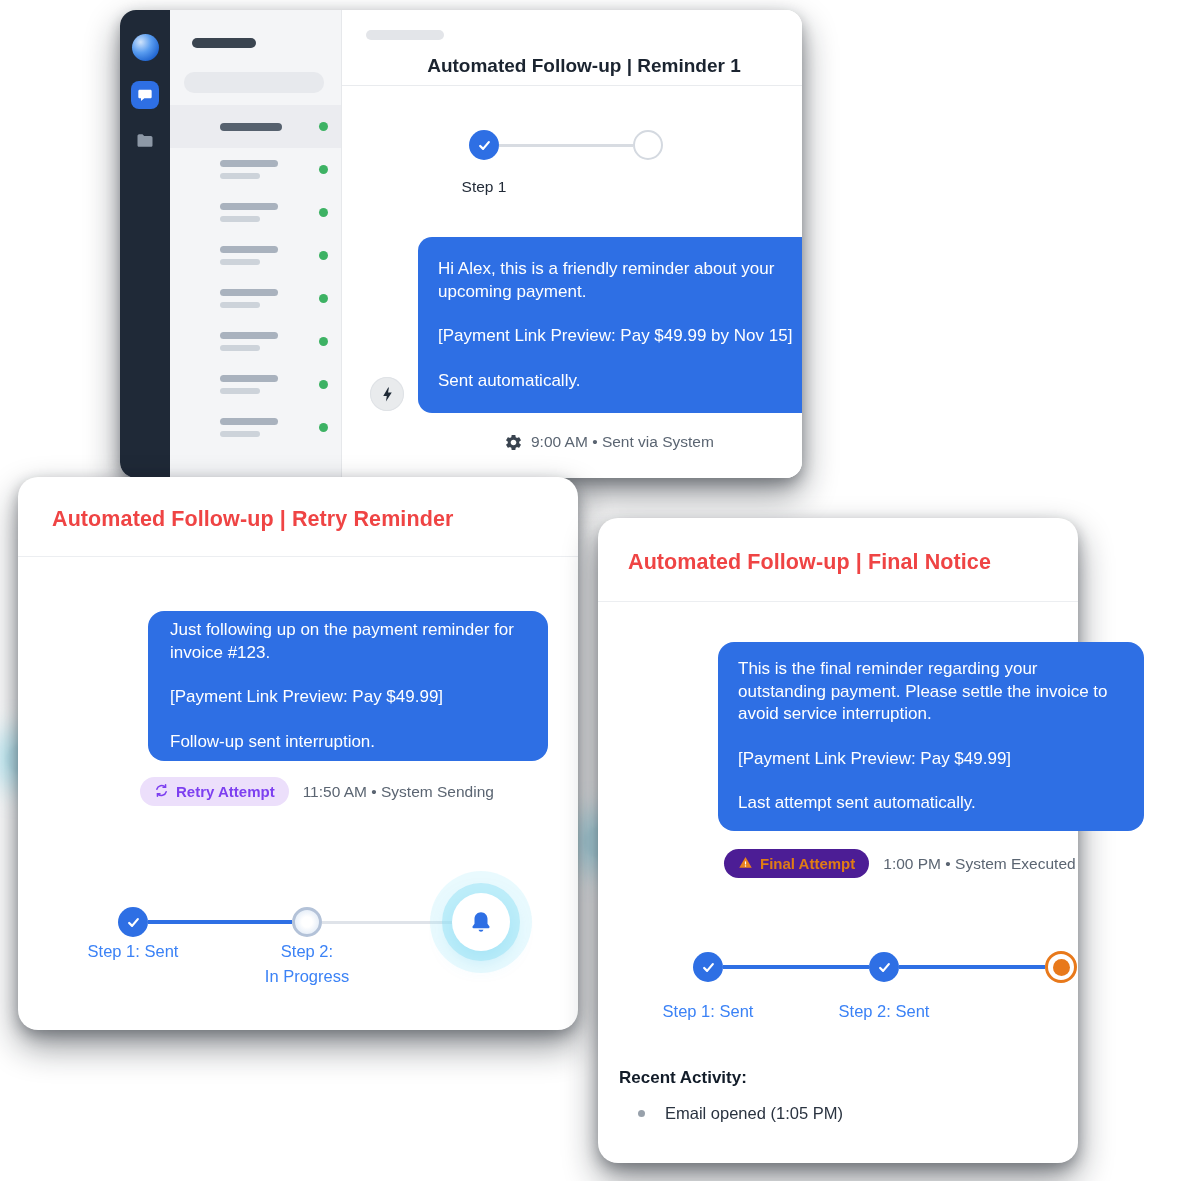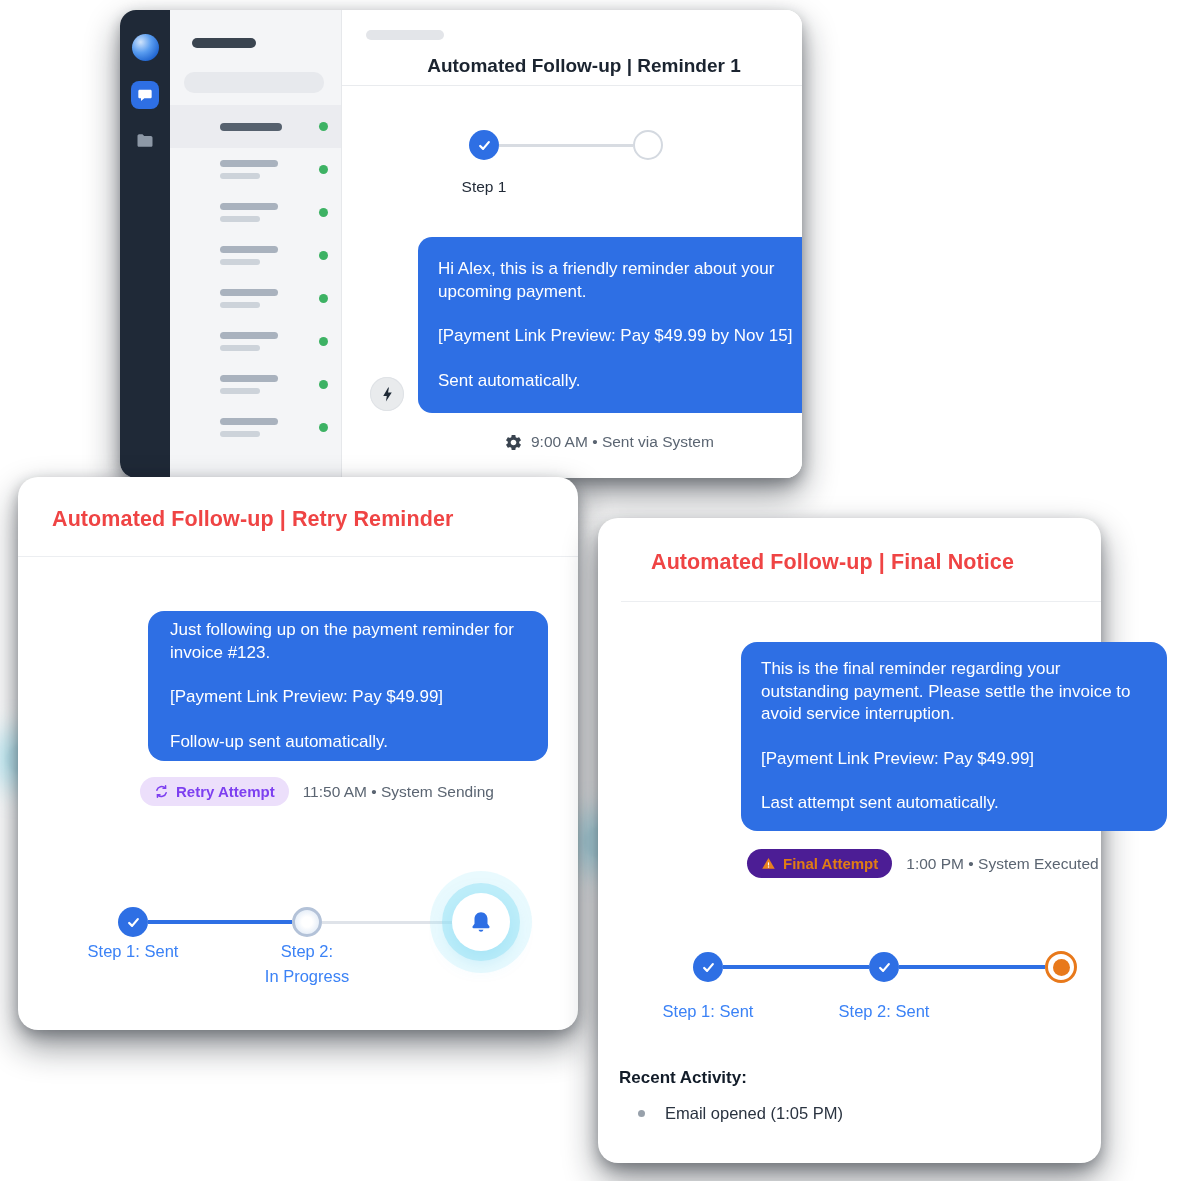--- a/index.html
+++ b/index.html
@@ -9,21 +9,21 @@
   
   .shadowed { box-shadow: 0 16px 34px rgba(16,22,32,.48), 0 5px 14px rgba(16,22,32,.30); }
   .bubble { background:#2e6fe4; color:#fff; border-radius:14px; font-size:17px; line-height:1.33; }
   .bubble p { margin:0; }
   .bubble p + p { margin-top:22px; }
   .meta { display:flex; align-items:flex-start; gap:8px; color:#5b6572; font-size:15.5px; }
   .node { width:30px; height:30px; border-radius:50%; box-sizing:border-box; display:grid; place-items:center; flex:0 0 auto; }
   .node.done { background:#2e6fe4; }
   .node svg { width:15px; height:15px; display:block; }
   .track { height:3px; background:#d8dce2; flex:0 0 auto; }
-  .pill { display:inline-flex; align-items:center; gap:7px; border-radius:999px; font-size:15px; font-weight:700; padding:6px 14px; white-space:nowrap; }
+  .pill { display:inline-flex; gap:7px; border-radius:999px; font-size:15px; font-weight:700; padding:6px 14px; white-space:nowrap; }
   .pill.purple { background:#ecdffb; color:#7d3ff0; }
   .pill.orange { background:#4c1d95; color:#e07c14; }
   .pill svg { width:15px; height:15px; display:block; }
   .card { position:absolute; background:#fff; border-radius:20px; z-index:3; }
   .card header { border-bottom:1px solid #eceef1; }
   .card-title { margin:0; font-weight:700; color:#ef4444; font-size:21.5px; letter-spacing:.1px; }
 
   
   .glow { position:absolute; border-radius:50%; background:#c2ecf6; filter:blur(2px);
           box-shadow:0 0 26px 16px rgba(146,228,246,.55); z-index:1; }
@@ -81,21 +81,21 @@
   .retry-stepper .t2 { width:130px; background:#dfe3e9; }
   .node.progress { background:radial-gradient(circle, #ffffff 30%, #e3ecf7 78%); border:3px solid #b3c2d8; }
   .bellwrap { width:58px; height:58px; border-radius:50%; background:#fff; display:grid; place-items:center; flex:0 0 auto;
               box-shadow: 0 0 0 10px rgba(147,226,245,.50), 0 0 0 22px rgba(176,236,250,.28), 0 8px 22px rgba(56,180,230,.35); }
   .bellwrap svg { width:26px; height:26px; }
   .slbl { position:absolute; text-align:center; font-size:16.5px; color:#3b82f6; line-height:1.5; }
   .retry .lbl1 { left:45px;  top:462px; width:140px; }
   .retry .lbl2 { left:219px; top:462px; width:140px; }
 
   
-  .final { left:598px; top:518px; width:480px; height:645px;padding-left:23px; }
+  .final { left:598px; top:518px; width:480px; height:645px; }
   .final header { padding:32px 30px 26px; }
   .final .bubble { margin:40px 0 0 120px; width:426px; padding:16px 20px; box-sizing:border-box; border-radius:16px; }
   .final .pill-row { margin:18px 0 0 126px; }
   .final-stepper { position:absolute; left:95px; top:433px; display:flex; align-items:center; }
   .final-stepper .track { width:146px; background:#2e6fe4; height:4px; }
   .node.final-node { width:32px; height:32px; border:3px solid #e8791b; background:#fff; }
   .final-node .dotin { width:17px; height:17px; border-radius:50%; background:#e8791b; }
   .final .s1 { left:35px;  top:481px; width:150px; }
   .final .s2 { left:211px; top:481px; width:150px; }
   .final .s3 { left:388px; top:481px; width:150px; }
@@ -230,21 +230,21 @@
   </section>
 
   <section class="card retry shadowed">
     <header>
       <h2 class="card-title">Automated Follow-up | Retry Reminder</h2>
     </header>
 
     <div class="bubble">
       <p>Just following up on the payment reminder for invoice #123.</p>
       <p>[Payment Link Preview: Pay $49.99]</p>
-      <p>Follow-up sent automatically.</p>
+      <p>Follow-up sent interruption.</p>
     </div>
 
     <div class="pill-row">
       <span class="pill purple">
         <svg viewBox="0 0 24 24" fill="none" stroke="#7d3ff0" stroke-width="2.4" stroke-linecap="round">
             <path d="M4.5 10a8 8 0 0 1 13.6-3.4"></path>
             <path d="M18.5 2.8v4h-4"></path>
             <path d="M19.5 14a8 8 0 0 1-13.6 3.4"></path>
             <path d="M5.5 21.2v-4h4"></path>
           </svg>

